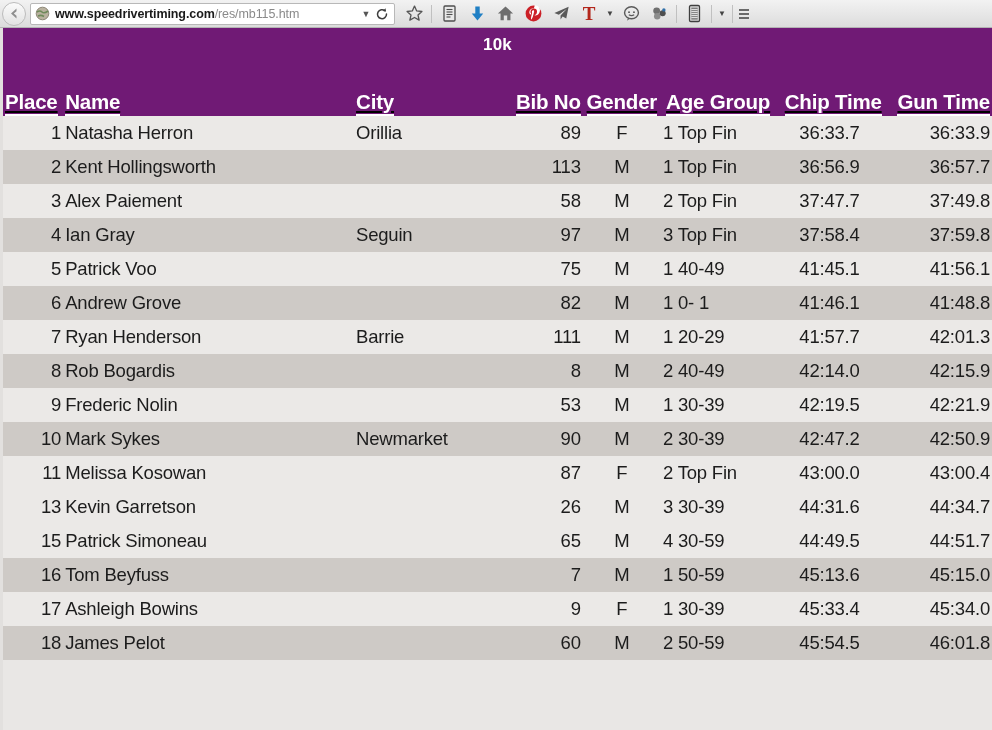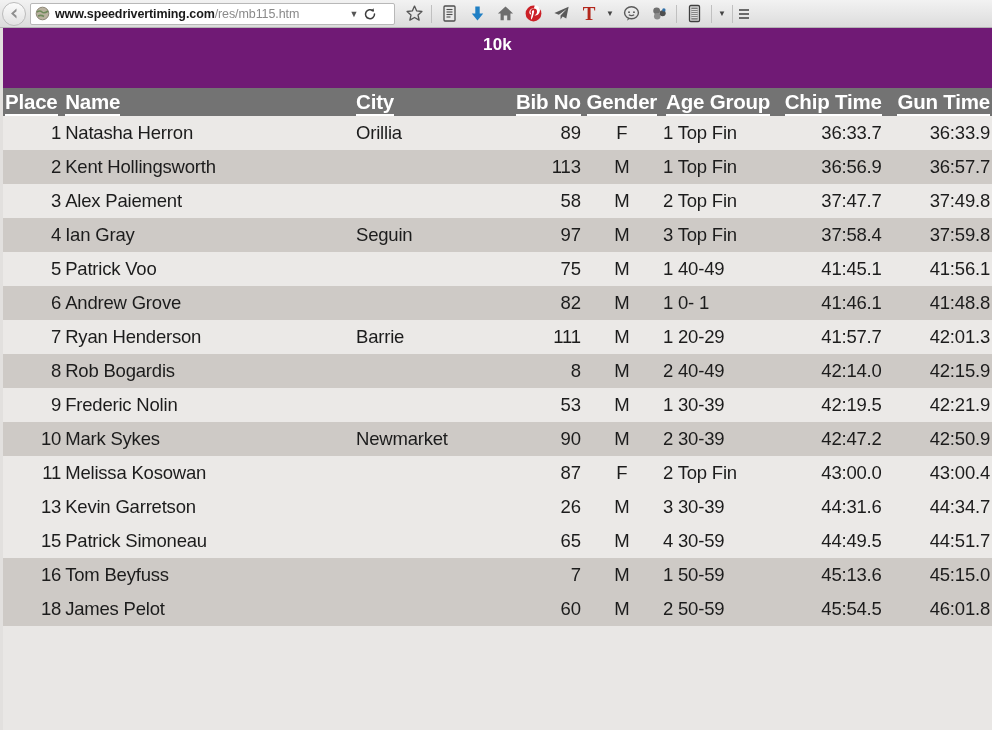--- a/index.html
+++ b/index.html
@@ -36,21 +36,21 @@
   .nav-back svg { display: block; }
 
   .urlbar {
     flex: 0 0 365px;
     height: 22px;
     background: #ffffff;
     border: 1px solid #b8b8b8;
     border-radius: 2px;
     display: flex;
     align-items: center;
-    padding: 0 15px 0 4px;
+    padding: 0 3px 0 4px;
     margin-right: 5px;
   }
   .favicon { flex: 0 0 15px; height: 15px; margin-right: 5px; display:flex; }
   .url-text {
     flex: 1 1 auto;
     font-size: 12.5px;
     color: #8a8a8a;
     white-space: nowrap;
     overflow: hidden;
     line-height: 20px;
@@ -132,21 +132,21 @@
     font-weight: 700;
     letter-spacing: 0.2px;
   }
 
   table.results {
     width: 989px;
     border-collapse: collapse;
     table-layout: fixed;
   }
 
-  table.results thead tr { background: #737373; }
+  table.results thead tr { background: #701a75; text-decoration: underline; }
   table.results thead th {
     color: #ffffff;
     font-size: 20.5px;
     font-weight: 700;
     height: 28px;
     padding: 0 2px 2px 2px;
     vertical-align: bottom;
     white-space: nowrap;
     letter-spacing: -0.2px;
   }
@@ -174,21 +174,21 @@
     padding: 0 2px;
     white-space: nowrap;
     letter-spacing: -0.2px;
   }
   td.d-place { text-align: right;  padding-right: 12px; }
   td.d-name  { text-align: left;   padding-left: 14px; }
   td.d-city  { text-align: left;   padding-left: 3px; }
   td.d-bib   { text-align: right;  padding-right: 10px; }
   td.d-gen   { text-align: center; }
   td.d-age   { text-align: left; }
-  td.d-chip  { text-align: right;  padding-right: 8px; margin-top: 36px; }
+  td.d-chip  { text-align: center;  padding-right: 8px; margin-top: 36px; }
   td.d-gun   { text-align: right;  padding-right: 9px; }
 </style>
 </head>
 <body>
 
 <div class="browser-bar">
 
   <div class="nav-back">
     <svg width="15" height="15" viewBox="0 0 15 15">
       <path d="M9.5 2.5 L4 7.5 L9.5 12.5 L9.5 9.8 L6.8 7.5 L9.5 5.2 Z" fill="#8e8e8e"></path>
@@ -463,20 +463,30 @@
         <tr class="even">
           <td class="d-place">16</td>
           <td class="d-name">Tom Beyfuss</td>
           <td class="d-city"></td>
           <td class="d-bib">7</td>
           <td class="d-gen">M</td>
           <td class="d-age">1 50-59</td>
           <td class="d-chip">45:13.6</td>
           <td class="d-gun">45:15.0</td>
         </tr>
+        <tr class="odd">
+          <td class="d-place">17</td>
+          <td class="d-name">Ashleigh Bowins</td>
+          <td class="d-city"></td>
+          <td class="d-bib">9</td>
+          <td class="d-gen">F</td>
+          <td class="d-age">1 30-39</td>
+          <td class="d-chip">45:33.4</td>
+          <td class="d-gun">45:34.0</td>
+        </tr>
         <tr class="even">
           <td class="d-place">18</td>
           <td class="d-name">James Pelot</td>
           <td class="d-city"></td>
           <td class="d-bib">60</td>
           <td class="d-gen">M</td>
           <td class="d-age">2 50-59</td>
           <td class="d-chip">45:54.5</td>
           <td class="d-gun">46:01.8</td>
         </tr>

